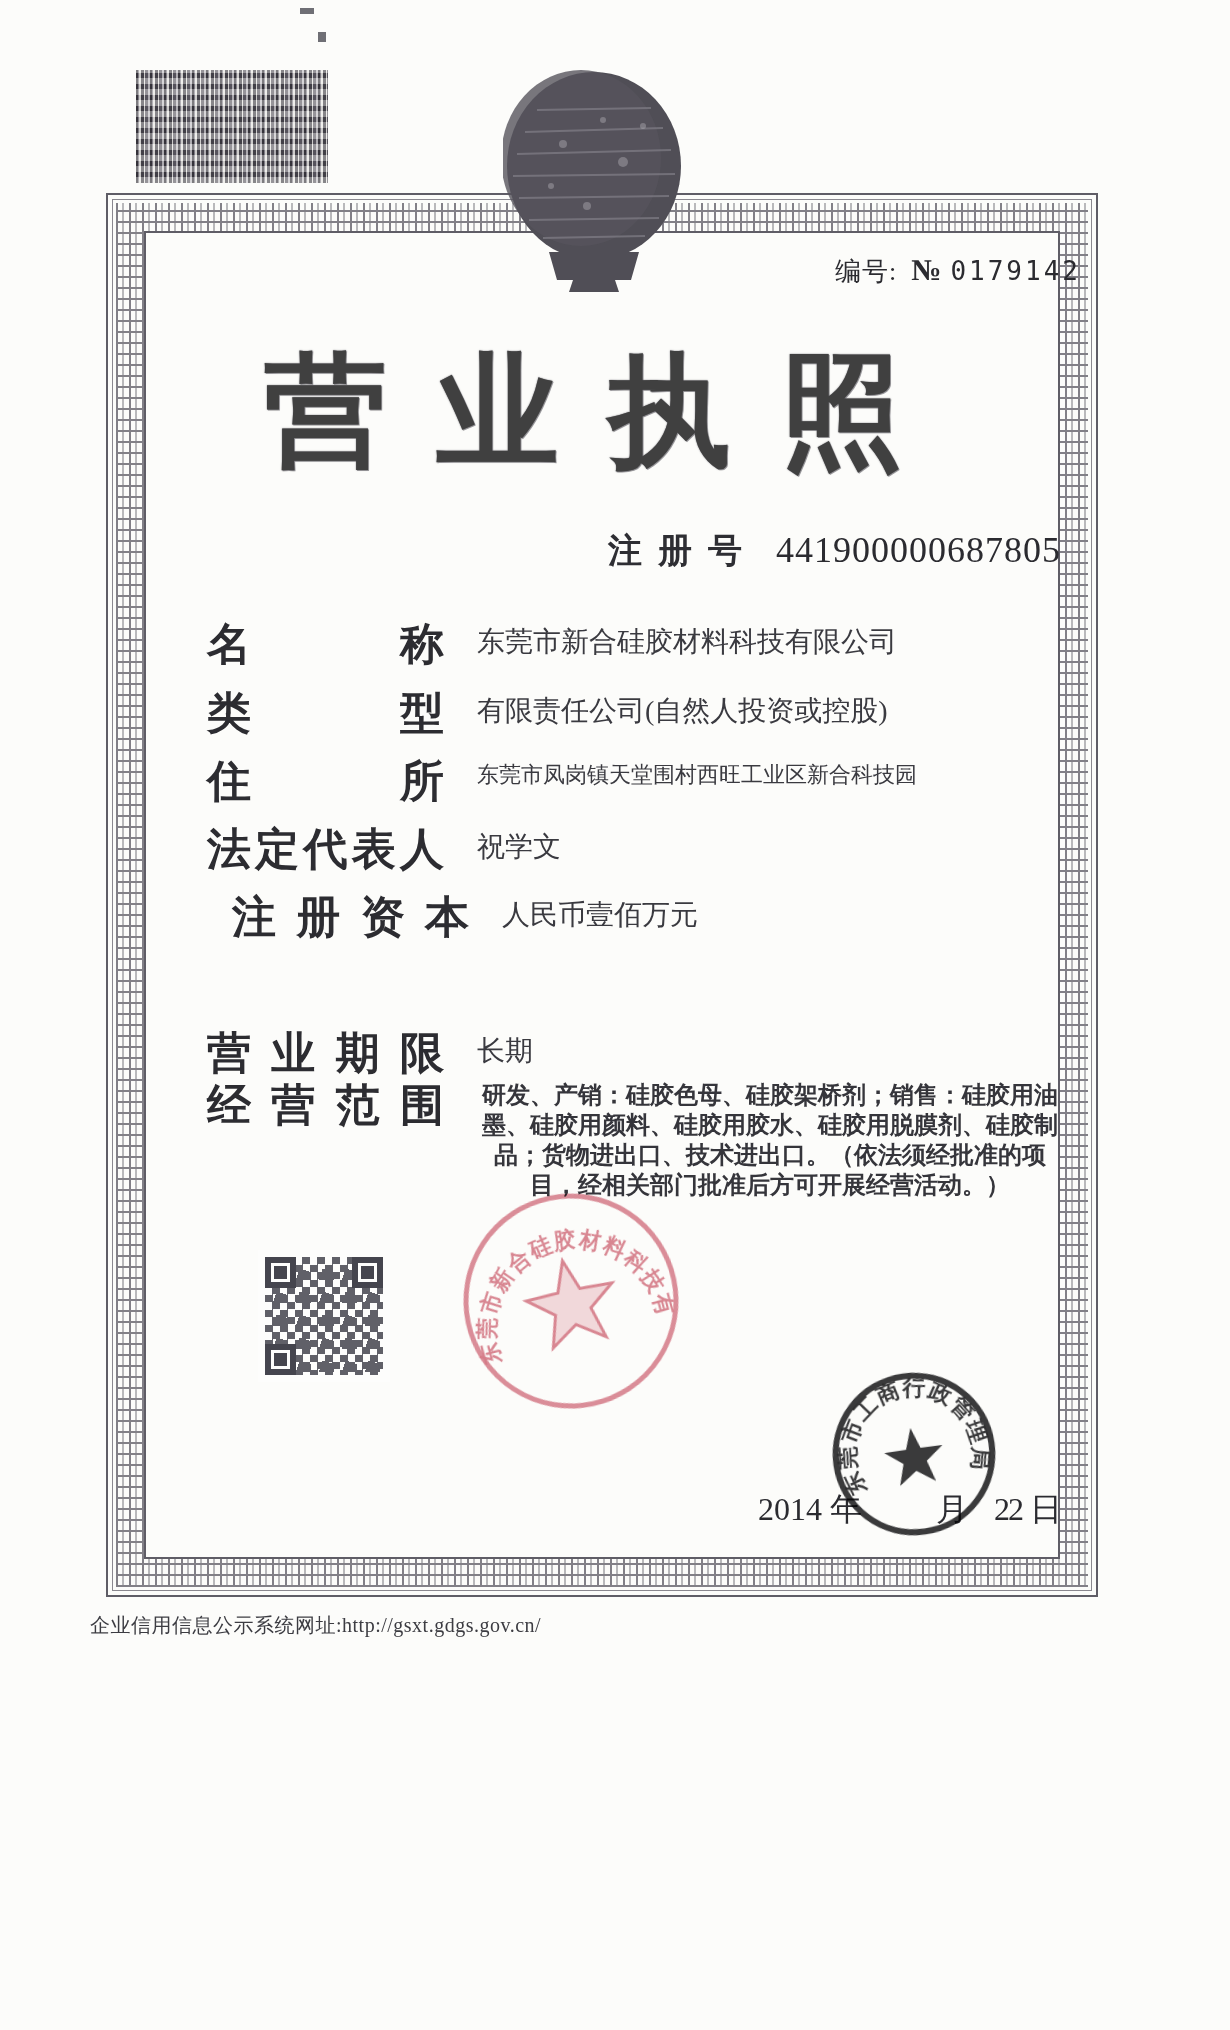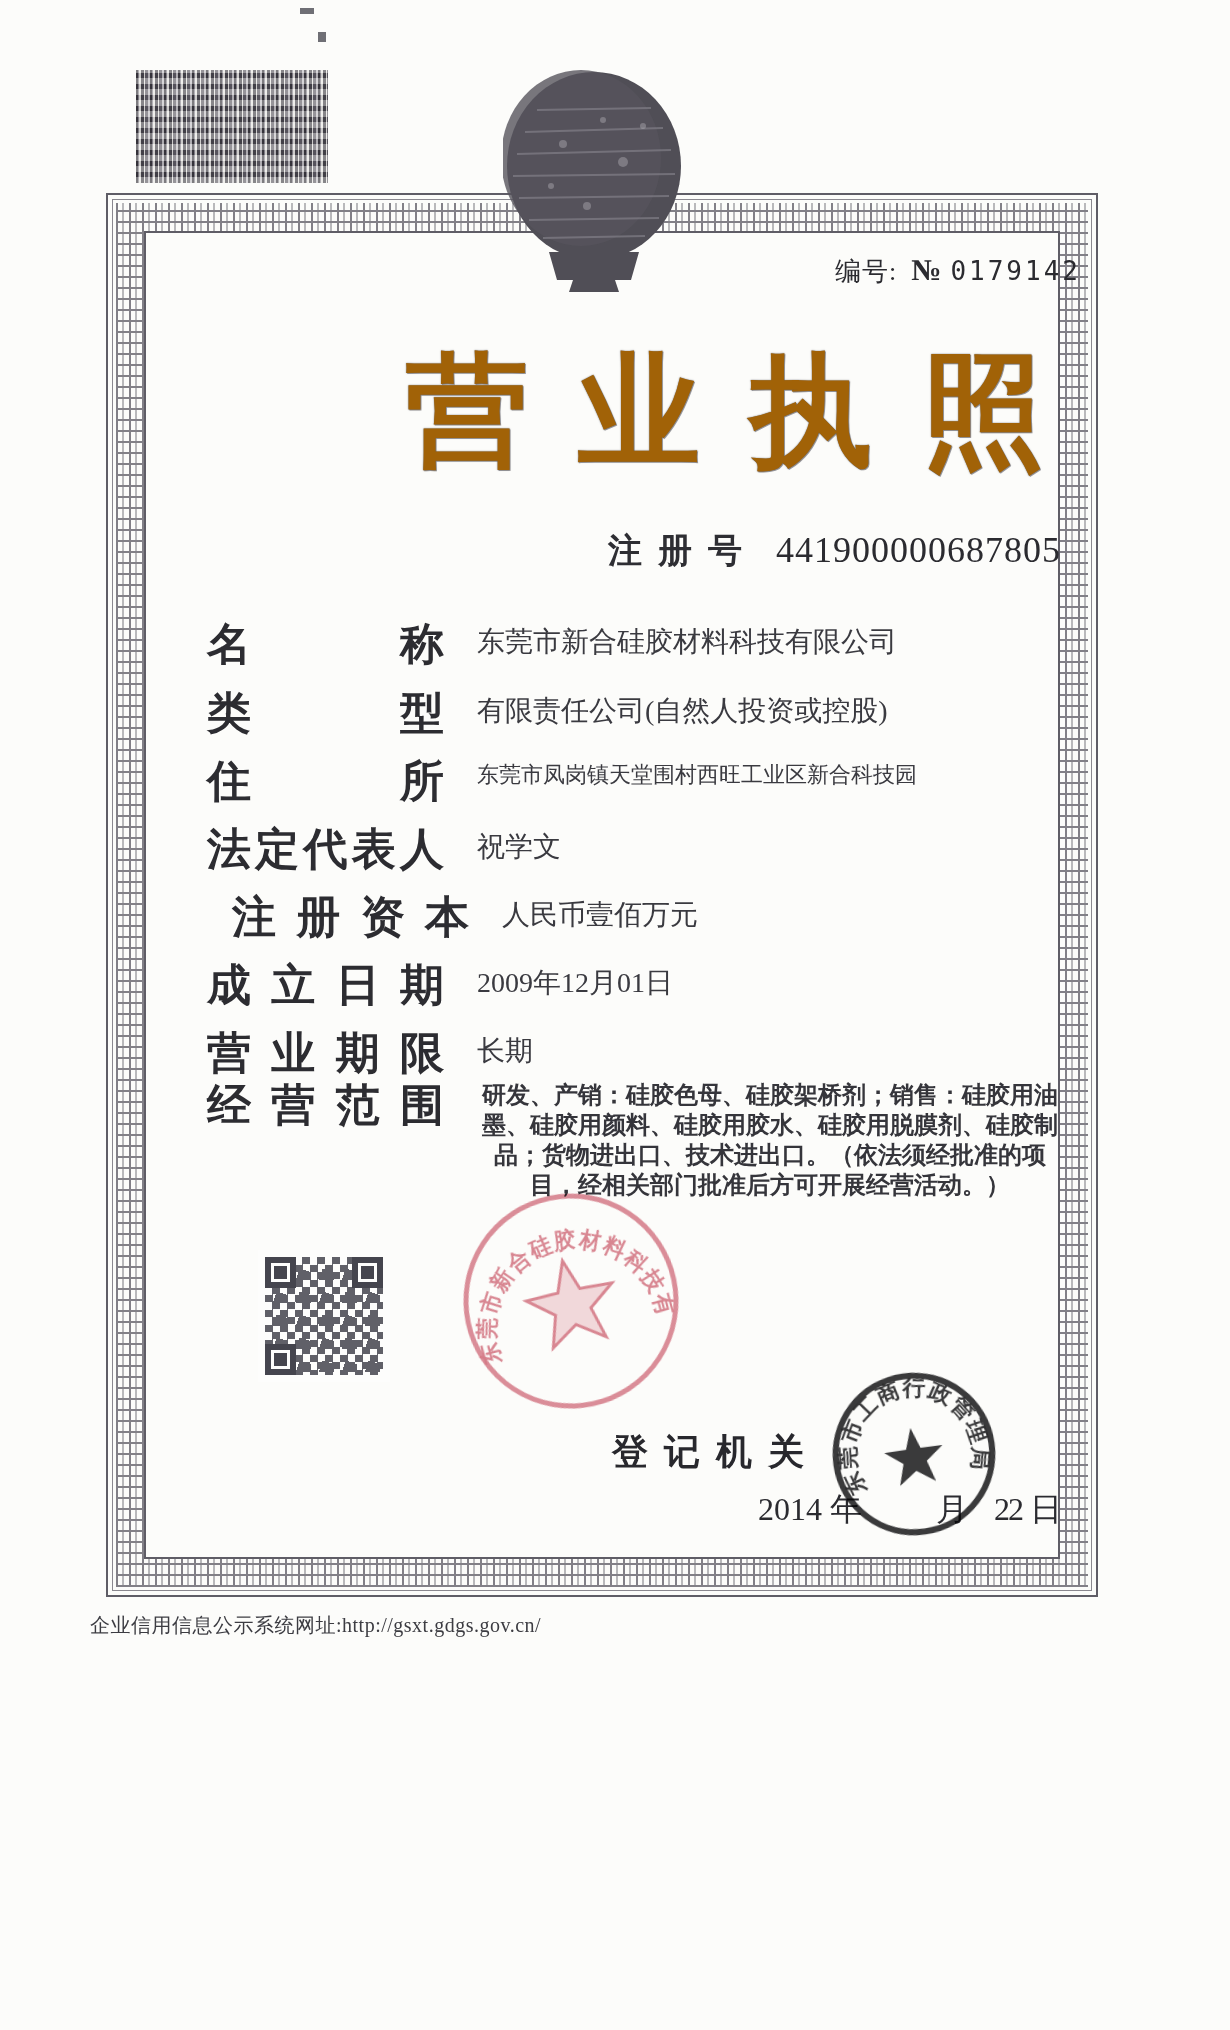--- a/index.html
+++ b/index.html
@@ -31,23 +31,23 @@
       repeating-linear-gradient(90deg,transparent 0 6px,rgba(109,107,115,.55) 6px 8px,transparent 8px 13px);}
   .frame-cover{position:absolute;inset:36px;background:#fcfcfa;border:2px solid #5f5d66;}
 
   
   .serial{position:absolute;left:835px;top:253px;z-index:6;white-space:nowrap;
           font-size:26px;letter-spacing:1px;color:#2b2b30;}
   .serial .sym{font-weight:700;font-size:30px;padding:0 8px 0 14px;}
   .serial .num{font-family:"DejaVu Sans Mono", monospace;font-size:26px;letter-spacing:3px;margin-top:48px;}
 
   
-  .title{position:absolute;left:106px;top:338px;width:988px;text-align:right;z-index:6;
+  .title{position:absolute;left:106px;top:338px;width:988px;text-align:center;z-index:6;
          font-family:"Liberation Sans", sans-serif;font-weight:900;font-size:122px;line-height:1.2;
-         letter-spacing:50px;padding-left:17px;box-sizing:border-box;color:#a16207;
+         letter-spacing:50px;padding-left:17px;box-sizing:border-box;color:#404040;
          text-shadow:0 0 1.5px #55535a, 1px 1px 0 rgba(70,68,76,.5);}
 
   
   .regline{position:absolute;left:608px;top:528px;z-index:6;white-space:nowrap;}
   .regline .lbl{font-size:34px;letter-spacing:16px;font-weight:600;color:#2e2e33;}
   .regline .num{font-size:36px;letter-spacing:1px;margin-left:14px;color:#2b2b30;}
 
   
   .row{position:absolute;left:207px;z-index:6;}
   .row .lbl{display:inline-block;width:237px;vertical-align:top;
@@ -160,24 +160,20 @@
     <span class="val small">东莞市凤岗镇天堂围村西旺工业区新合科技园</span>
   </div>
   <div class="row" style="top:820px;">
     <span class="lbl">法定代表人</span>
     <span class="val">祝学文</span>
   </div>
   <div class="row" style="top:888px;margin-left:25px;">
     <span class="lbl">注册资本</span>
     <span class="val">人民币壹佰万元</span>
   </div>
-  <div class="row" style="top:956px;">
-    <span class="lbl">成立日期</span>
-    <span class="val">2009年12月01日</span>
-  </div>
   <div class="row" style="top:1024px;">
     <span class="lbl">营业期限</span>
     <span class="val">长期</span>
   </div>
   <div class="row" style="top:1076px;">
     <span class="lbl">经营范围</span>
     <span class="val para">研发、产销：硅胶色母、硅胶架桥剂；销售：硅胶用油墨、硅胶用颜料、硅胶用胶水、硅胶用脱膜剂、硅胶制品；货物进出口、技术进出口。（依法须经批准的项目，经相关部门批准后方可开展经营活动。）</span>
   </div>
 
   <div class="qr">
@@ -191,21 +187,20 @@
     <defs>
       <path id="sealArc" d="M 35,162 A 82,82 0 1 1 195,162" fill="none"></path>
     </defs>
     <circle cx="115" cy="115" r="105" fill="none" stroke="#d4707f" stroke-width="5" opacity=".85"></circle>
     <path d="M115,74 L103.8,104.6 L71.3,105.8 L96.9,125.9 L88,157.2 L115,139 L142,157.2 L133.1,125.9 L158.7,105.8 L126.2,104.6 Z" fill="rgba(212,112,127,0.30)" stroke="#d4707f" stroke-width="3" opacity=".9"></path>
     <text class="seal-textpath" fill="#d4707f" opacity=".9">
       <textPath href="#sealArc" startOffset="2" textLength="350" lengthAdjust="spacingAndGlyphs">东莞市新合硅胶材料科技有限公司</textPath>
     </text>
   </svg>
 
-  <div class="registry-label">登记机关</div>
 
   <div class="dateline">
     <span>2014</span>
     <span>年</span>
     <span class="gap-m"></span>
     <span>月</span>
     <span class="gap-d"></span>
     <span class="day">22</span>
     <span>日</span>
   </div>

